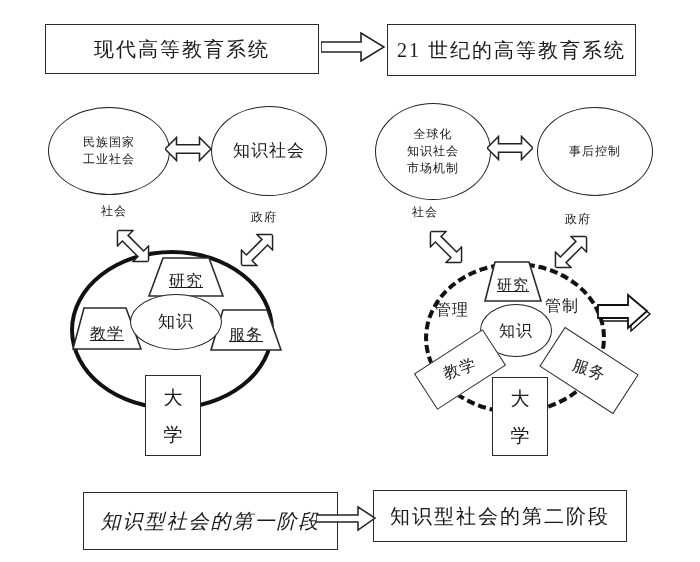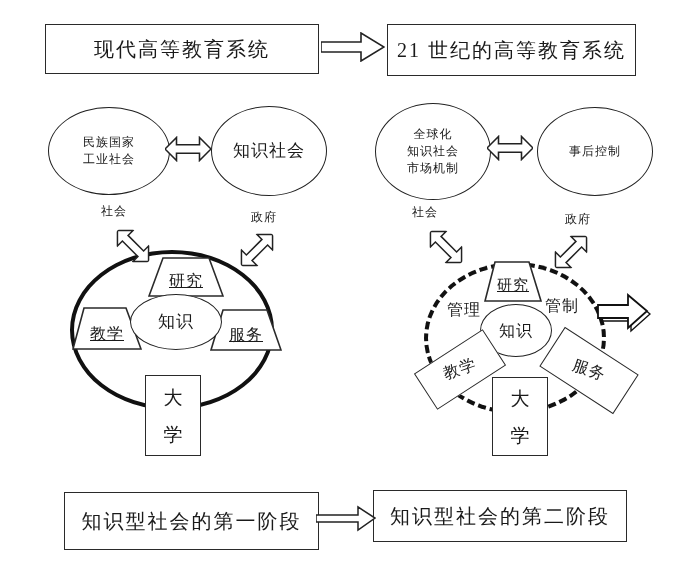--- a/index.html
+++ b/index.html
@@ -136,21 +136,21 @@
 
   <div class="abs dashedellipse z1" style="left:424px;top:262px;width:174px;height:144px;"></div>
 
   <div class="abs z2" style="left:484px;top:261px;width:58px;height:41px;">
     <svg width="58" height="41" viewBox="0 0 58 41">
       <polygon points="11,1 45,1 57,40 1,40" fill="#fff" stroke="#2a2a2a" stroke-width="1.6"></polygon>
     </svg>
     <div class="shape-label" style="top:15px;font-size:15px;">研究</div>
   </div>
 
-  <div class="abs small-label z2" style="left:447px;top:300px;">管理</div>
+  <div class="abs small-label z2" style="left:435px;top:300px;">管理</div>
   <div class="abs small-label z2" style="left:545px;top:296px;">管制</div>
 
   <div class="abs ellipse z3" style="left:480px;top:304px;width:70px;height:51px;font-size:16px;">
     <span>知识</span>
   </div>
 
   <div class="abs rotrect" style="left:419px;top:348px;width:80px;height:41px;transform:rotate(-33deg);">
     <span style="display:inline-block;transform:rotate(14deg);">教学</span>
   </div>
 
@@ -163,21 +163,21 @@
     <span>学</span>
   </div>
 
   <div class="abs z7" style="left:597px;top:292px;width:54px;height:42px;">
     <svg width="54" height="42" viewBox="0 0 54 42">
       <polygon points="4,16 34,16 34,6 53,22 34,39 34,29 4,29" fill="none" stroke="#111" stroke-width="1.4"></polygon>
       <polygon points="1,13 31,13 31,3 50,19 31,36 31,26 1,26" fill="#fff" stroke="#111" stroke-width="1.8"></polygon>
     </svg>
   </div>
 
-  <div class="abs box" style="left:64px;top:492px;width:253px;height:56px;">
+  <div class="abs box" style="left:83px;top:492px;width:253px;height:56px;font-style:italic;">
     <span>知识型社会的第一阶段</span>
   </div>
 
   <div class="abs z5" style="left:316px;top:505px;width:60px;height:27px;">
     <svg width="60" height="27" viewBox="0 0 60 27">
       <polygon points="0,10 42,10 42,2 59,13 42,25 42,17 0,17" fill="#fff" stroke="#222" stroke-width="1.5"></polygon>
     </svg>
   </div>
 
   <div class="abs box" style="left:373px;top:490px;width:252px;height:50px;">

